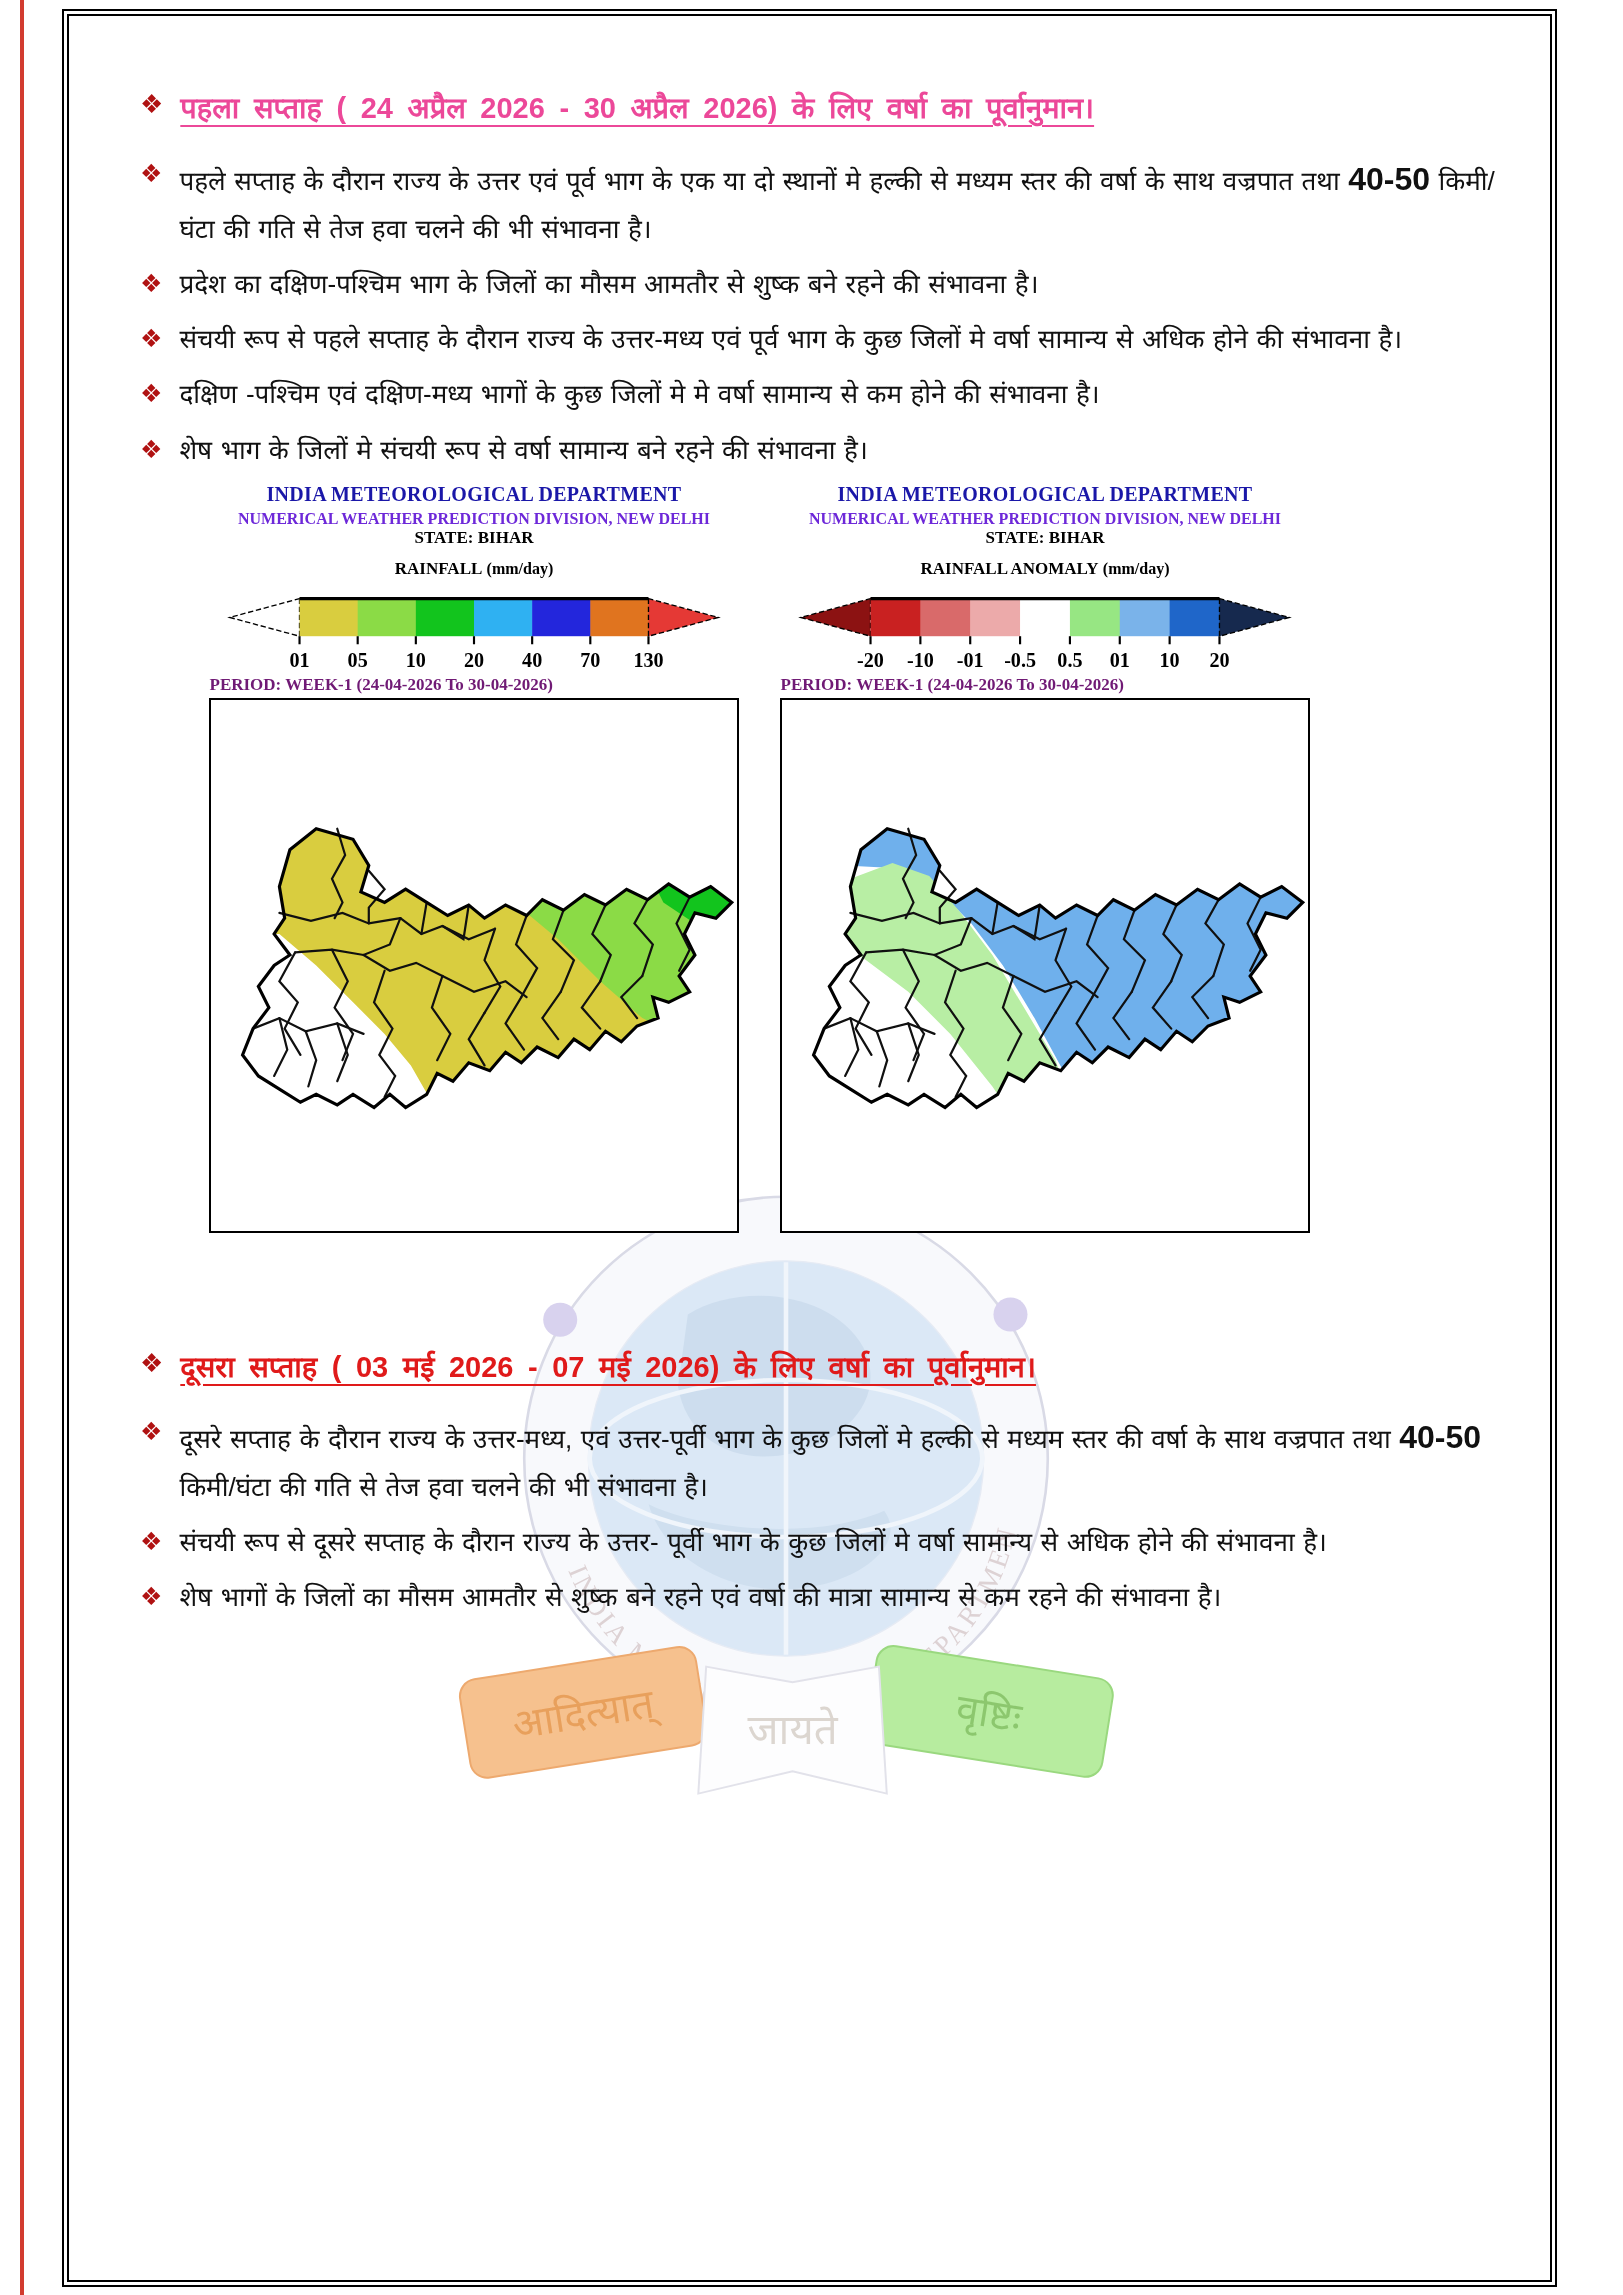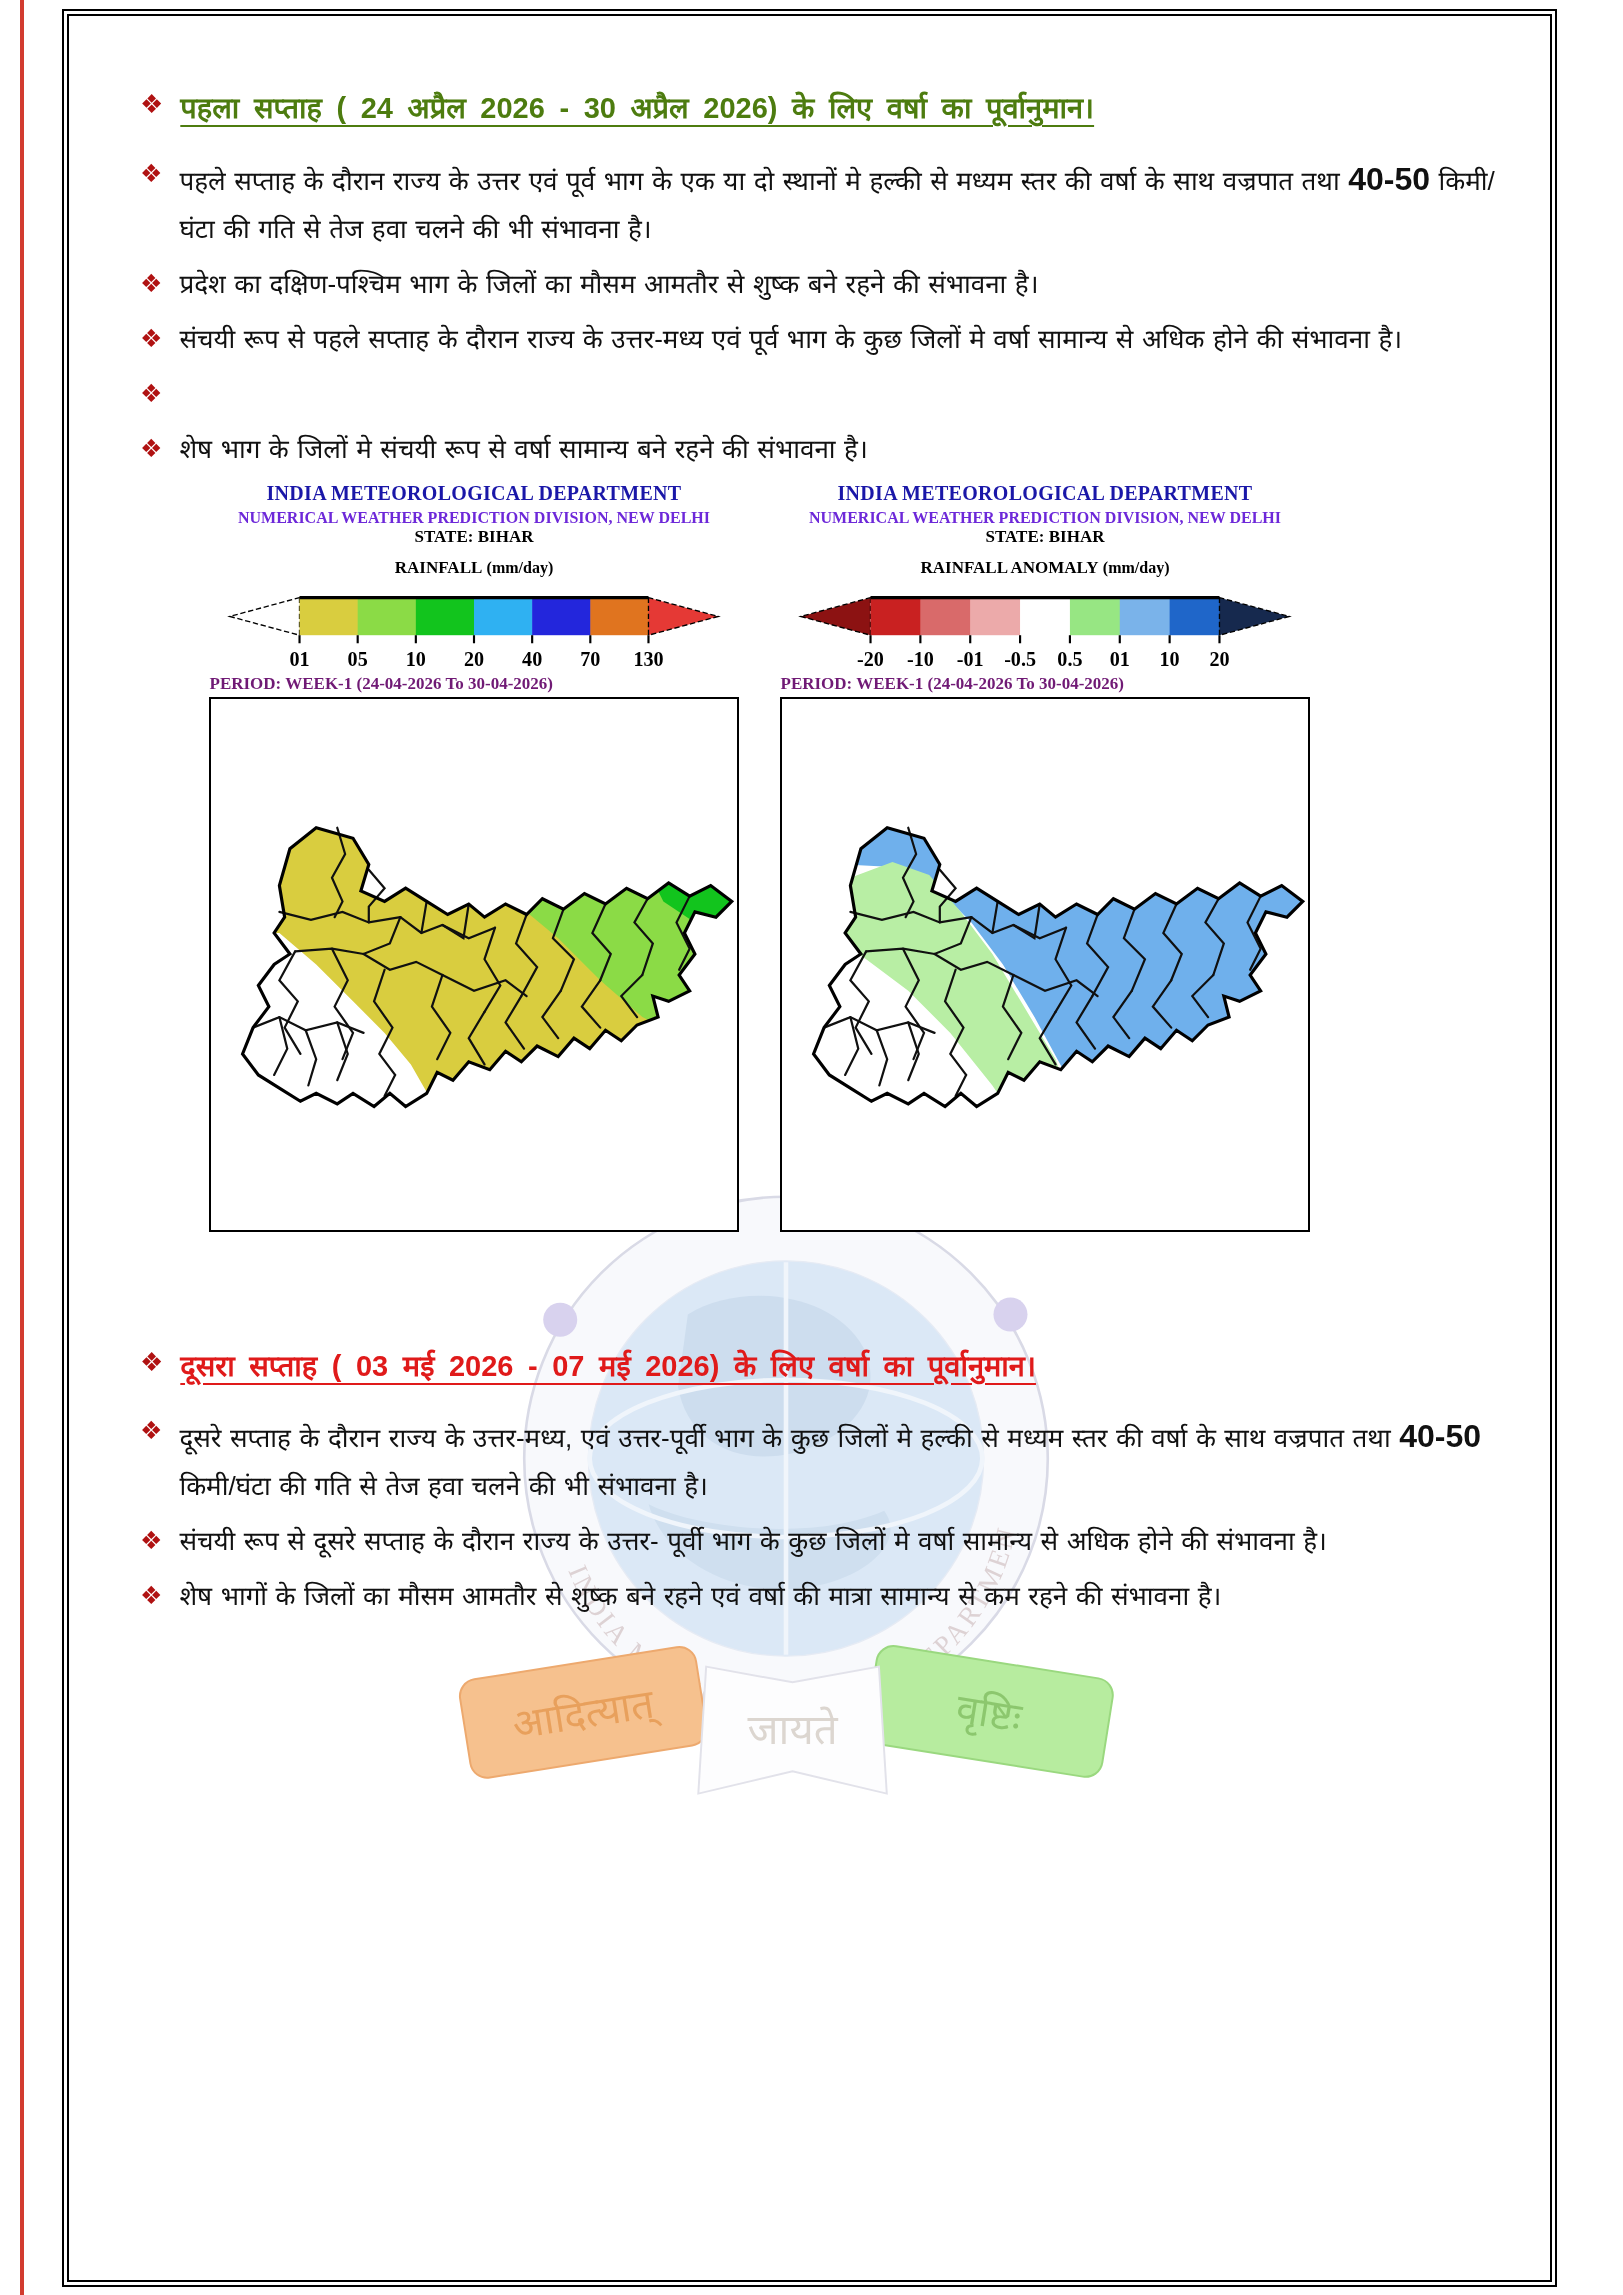--- a/index.html
+++ b/index.html
@@ -118,38 +118,39 @@
       <g>
         <path d="M428,768 L560,792 L692,768 L704,962 L560,928 L416,962 Z" fill="#fdfdfe" stroke="#e2e2ea" stroke-width="3"></path>
         <text x="560" y="886" font-size="64" fill="#dcd6d0" text-anchor="middle">जायते</text>
       </g>
     </svg>
 
     <div class="content">
 
       <div class="sec-title">
         <span class="mark">❖</span>
-        <span class="t" style="color:#4d7c0f;">पहला  सप्ताह  (  24  अप्रैल  2026  -  30  अप्रैल   2026)  के  लिए  वर्षा  का  पूर्वानुमान।</span>
+        <span class="t" style="color:#ec4899;">पहला  सप्ताह  (  24  अप्रैल  2026  -  30  अप्रैल   2026)  के  लिए  वर्षा  का  पूर्वानुमान।</span>
       </div>
 
       <ul class="bullets">
         <li>
           <span class="mark">❖</span>
           <span class="txt"><span>पहले सप्ताह के दौरान राज्य के उत्तर एवं पूर्व भाग के एक या दो  स्थानों मे हल्की से मध्यम स्तर की वर्षा के साथ वज्रपात तथा </span><b>40-50</b><span> किमी/घंटा की गति से तेज हवा चलने की भी संभावना है।</span></span>
         </li>
         <li>
           <span class="mark">❖</span>
           <span class="txt">प्रदेश का दक्षिण-पश्चिम भाग के जिलों का मौसम आमतौर से शुष्क बने रहने की संभावना है।</span>
         </li>
         <li>
           <span class="mark">❖</span>
           <span class="txt">संचयी रूप से  पहले सप्ताह के दौरान  राज्य  के उत्तर-मध्य एवं पूर्व  भाग के कुछ जिलों मे वर्षा सामान्य से अधिक होने की संभावना है।</span>
         </li>
         <li>
           <span class="mark">❖</span>
+          <span class="txt"> दक्षिण -पश्चिम  एवं दक्षिण-मध्य भागों  के कुछ जिलों मे मे वर्षा सामान्य से कम होने की संभावना है।</span>
         </li>
         <li>
           <span class="mark">❖</span>
           <span class="txt">शेष भाग के जिलों मे संचयी रूप से  वर्षा सामान्य बने रहने की संभावना है।</span>
         </li>
       </ul>
 
       <div class="maps-row">
 
         <div class="panel">

